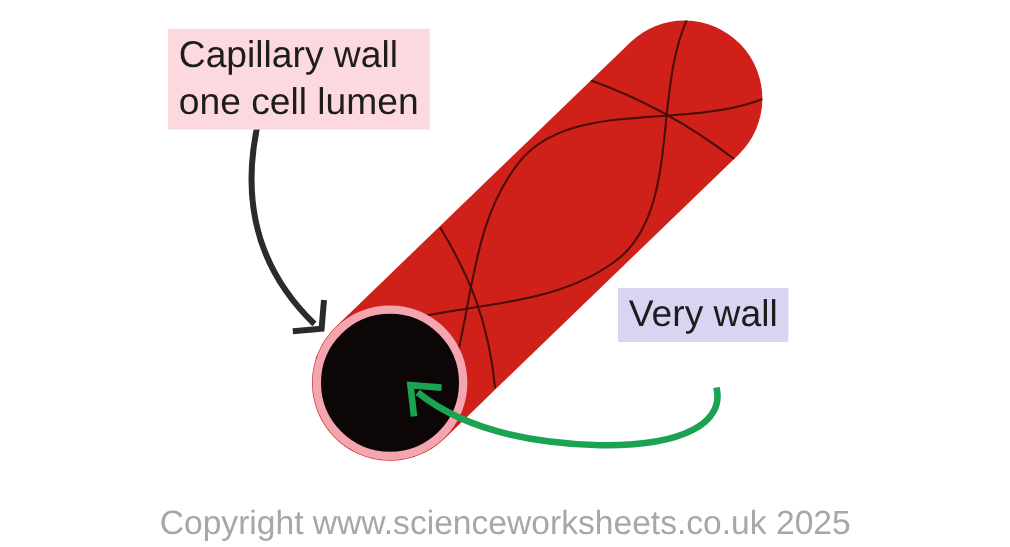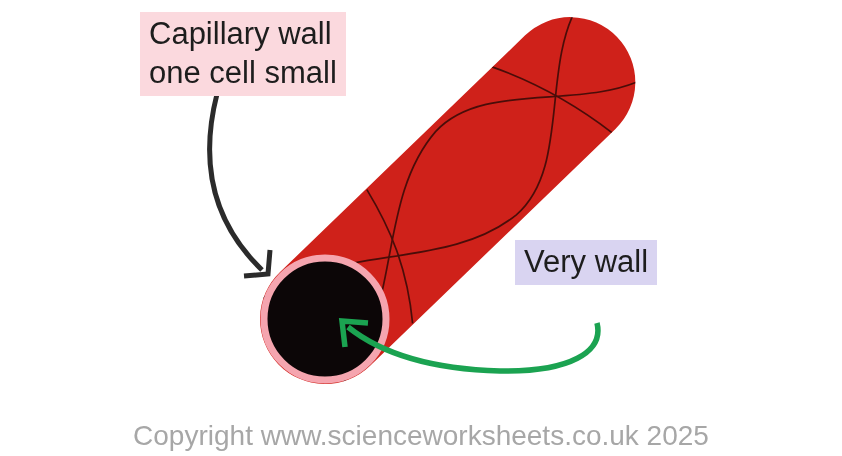--- a/index.html
+++ b/index.html
@@ -14,21 +14,21 @@
   .diagram-svg { position:absolute; left:0; top:0; }
   .callout {
     position: absolute;
     padding: 2px 9px 4px 9px;
     font-size: 31px;
     line-height: 39px;
     color: var(--text_black, #1d1d1d);
     white-space: nowrap;
   }
   .callout .line { display:block; }
-  .callout-pink { left:140px; top:12px;  background: var(--label_pink_bg, #fbd9de); }
+  .callout-pink { left:140px; top:24px;  background: var(--label_pink_bg, #fbd9de); }
   .callout-lav  { left:515px; top:240px; background: var(--label_lavender_bg, #d9d4f1); }
   .copyright {
     position:absolute;
     left:0; top:420px;
     width:100%;
     text-align:center;
     font-size:28px;
     color: var(--copyright_gray, #a7a7a7);
   }
 </style>
@@ -62,21 +62,21 @@
     </g>
 
     <g fill="none" stroke-width="5.5" stroke-linecap="butt">
       <path d="M 597,323 C 604,352 570,372 500,371 C 425,369 378,351 348,327" stroke="#1ba351"></path>
       <polyline points="368,323 342,321 345,347" stroke="#1ba351"></polyline>
     </g>
   </svg>
 
   <div class="callout callout-pink">
     <span class="line">Capillary wall</span>
-    <span class="line">one cell small</span>
+    <span class="line">one cell lumen</span>
   </div>
 
   <div class="callout callout-lav">
     <span class="line">Very wall</span>
   </div>
 
   <div class="copyright">Copyright www.scienceworksheets.co.uk 2025</div>
 
 </div>
 

